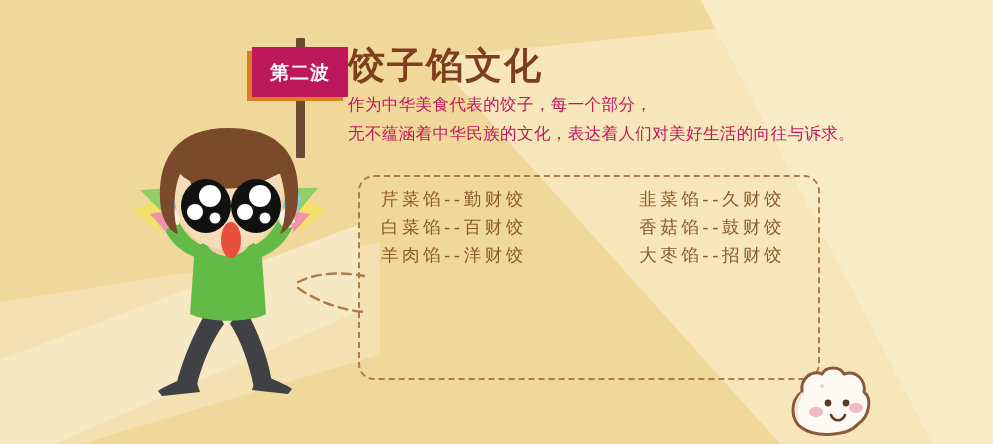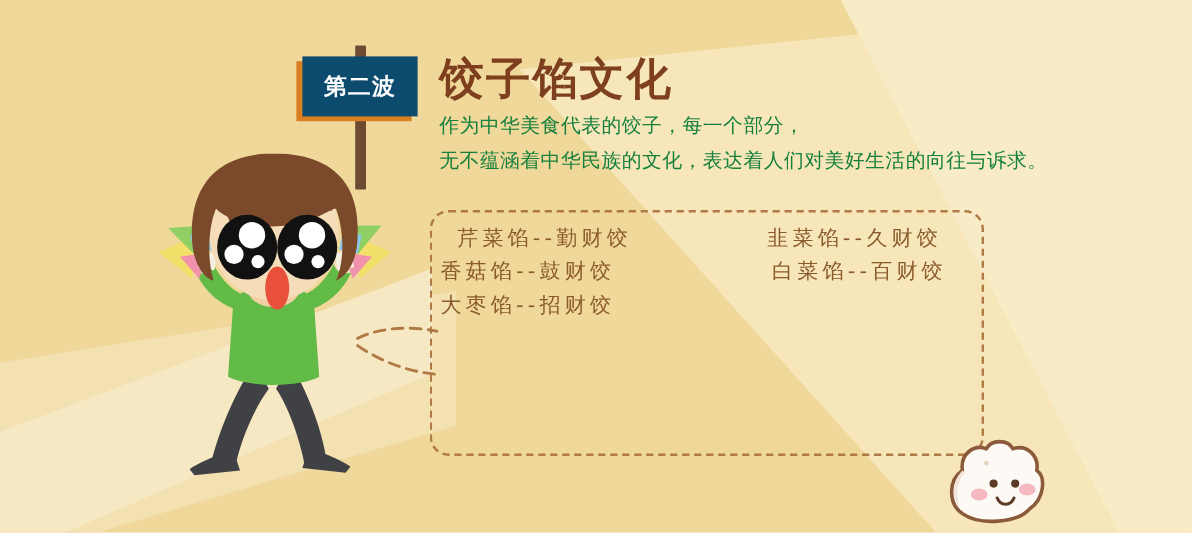--- a/index.html
+++ b/index.html
@@ -63,53 +63,53 @@
     height: 120px;
     background: #6f4a33;
     border-radius: 1px;
   }
   .sign-board {
     position: absolute;
     left: 252px;
     top: 47px;
     width: 96px;
     height: 50px;
-    background: #0c4a6e;
+    background: #be185d;
     box-shadow: -5px 4px 0 0 #d97f22;
     display: flex;
     align-items: center;
     justify-content: center;
   }
   .sign-board-label {
     color: #ffffff;
     font-size: 19px;
     font-weight: bold;
     letter-spacing: 1px;
     line-height: 1;
   }
 
   
   .head-block {
     position: absolute;
-    left: 366px;
+    left: 348px;
     top: 45px;
     width: 600px;
   }
   .head-title {
     font-family: "DejaVu Serif", "Liberation Serif", serif;
     font-size: 37px;
     color: #7d3f1d;
     line-height: 1.12;
     letter-spacing: 2px;
     font-weight: bold;
     margin: 0;
   }
   .head-sub {
     font-size: 16.5px;
-    color: #15803d;
+    color: #be185d;
     line-height: 1.62;
     margin: 6px 0 0 0;
     letter-spacing: 0.4px;
   }
 
   
   .bubble {
     position: absolute;
     left: 358px;
     top: 175px;
@@ -175,24 +175,25 @@
     <p class="head-sub" style="margin-top:2px;">无不蕴涵着中华民族的文化，表达着人们对美好生活的向往与诉求。</p>
   </div>
 
   <div class="bubble"></div>
   <div class="bubble-list" style="left:347px; top:175px; position:absolute;">
     <div class="bubble-row">
       <span class="bubble-cell left">芹菜馅--勤财饺</span>
       <span class="bubble-cell right">韭菜馅--久财饺</span>
     </div>
     <div class="bubble-row">
+      <span class="bubble-cell left">白菜馅--百财饺</span>
       <span class="bubble-cell right">香菇馅--鼓财饺</span>
-      <span class="bubble-cell left">白菜馅--百财饺</span>
     </div>
     <div class="bubble-row">
+      <span class="bubble-cell left">羊肉馅--洋财饺</span>
       <span class="bubble-cell right">大枣馅--招财饺</span>
     </div>
   </div>
 
   <svg class="tail tail-a" width="70" height="22" viewBox="0 0 70 22">
     <path d="M2 12 C 22 2, 48 2, 68 6" fill="none" stroke="#b07a46" stroke-width="2.4" stroke-dasharray="9 6" stroke-linecap="round"></path>
   </svg>
   <svg class="tail tail-b" width="70" height="32" viewBox="0 0 70 32">
     <path d="M2 2 C 22 16, 46 24, 68 26" fill="none" stroke="#b07a46" stroke-width="2.4" stroke-dasharray="9 6" stroke-linecap="round"></path>
   </svg>

